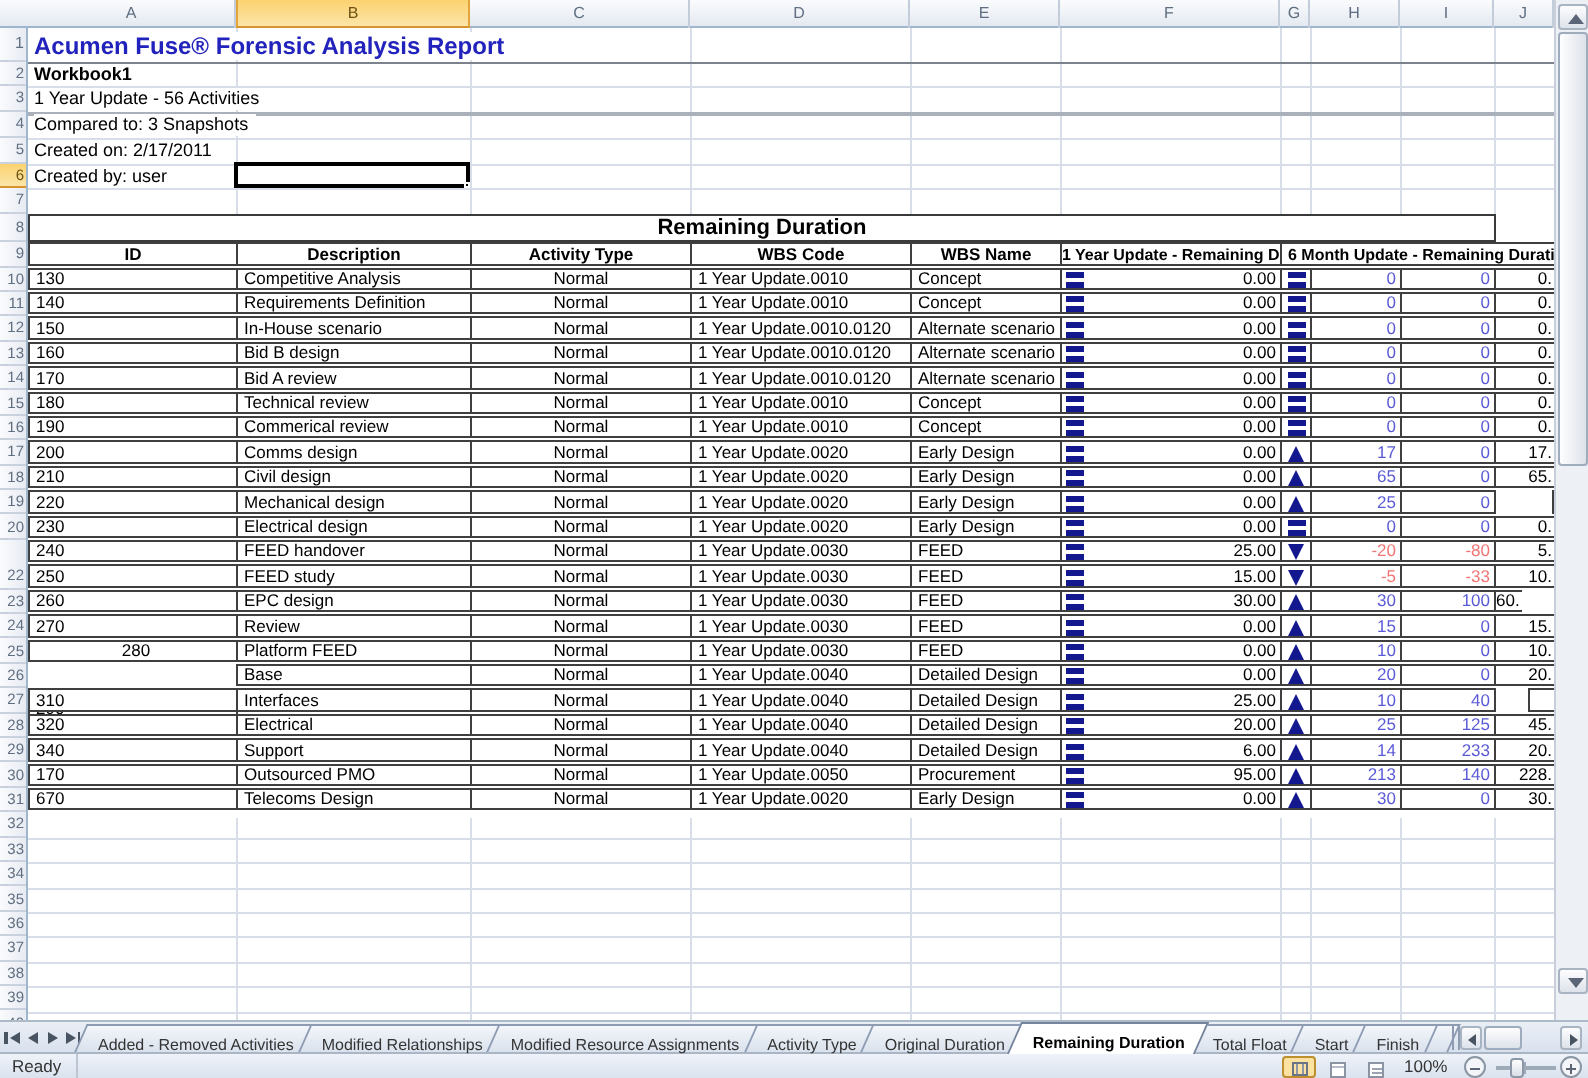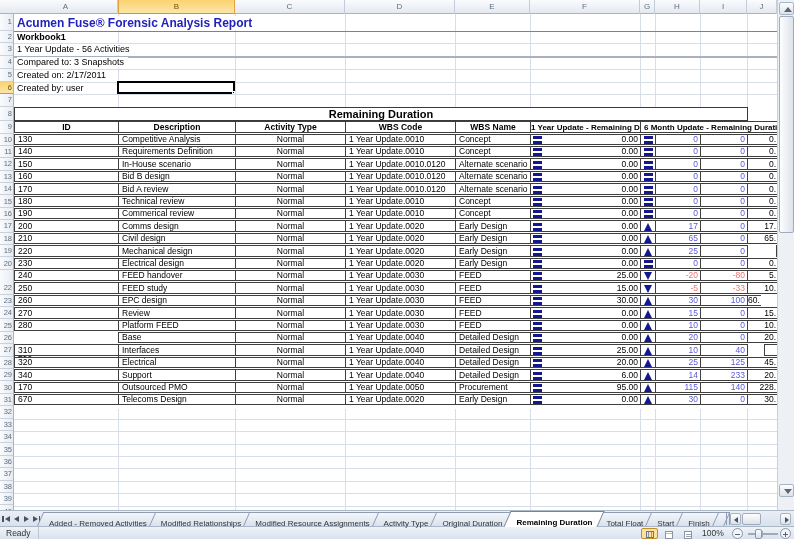--- a/index.html
+++ b/index.html
@@ -467,21 +467,21 @@
             <div class="tcell left" style="left: 441px; width: 76px;">FEED</div>
             <div class="tcell right" style="left: 516px; width: 111px;">0.00<div class="ic-eq" style="left: 2px; top: 1.5px;"></div></div>
             <div class="tcell " style="left: 626px; width: 16px;">
               <div class="ic-up" style="left: 2.5px; top: 1.5px;"></div>
             </div>
             <div class="tcell right val-blue" style="left: 641px; width: 46px;">15</div>
             <div class="tcell right val-blue" style="left: 686px; width: 48px;">0</div>
             <div class="tcell right noright" style="left: 733px; width: 31px;">15.</div>
           </div>
           <div class="trow" style="top: 212.5px; height: 11.6px;">
-            <div class="tcell left" style="left: 0px; width: 105px;">280</div>
+            <div class="tcell left" style="left: 0px; width: 105px; text-align: center;">280</div>
             <div class="tcell left" style="left: 104px; width: 118px;">Platform FEED</div>
             <div class="tcell center" style="left: 221px; width: 111px;">Normal</div>
             <div class="tcell left" style="left: 331px; width: 111px;">1 Year Update.0030</div>
             <div class="tcell left" style="left: 441px; width: 76px;">FEED</div>
             <div class="tcell right" style="left: 516px; width: 111px;">0.00<div class="ic-eq" style="left: 2px; top: 1.5px;"></div></div>
             <div class="tcell " style="left: 626px; width: 16px;">
               <div class="ic-up" style="left: 2.5px; top: 1.5px;"></div>
             </div>
             <div class="tcell right val-blue" style="left: 641px; width: 46px;">10</div>
             <div class="tcell right val-blue" style="left: 686px; width: 48px;">0</div>
@@ -546,21 +546,21 @@
           <div class="trow" style="top: 274.5px; height: 11.6px;">
             <div class="tcell left" style="left: 0px; width: 105px;">170</div>
             <div class="tcell left" style="left: 104px; width: 118px;">Outsourced PMO</div>
             <div class="tcell center" style="left: 221px; width: 111px;">Normal</div>
             <div class="tcell left" style="left: 331px; width: 111px;">1 Year Update.0050</div>
             <div class="tcell left" style="left: 441px; width: 76px;">Procurement</div>
             <div class="tcell right" style="left: 516px; width: 111px;">95.00<div class="ic-eq" style="left: 2px; top: 1.5px;"></div></div>
             <div class="tcell " style="left: 626px; width: 16px;">
               <div class="ic-up" style="left: 2.5px; top: 1.5px;"></div>
             </div>
-            <div class="tcell right val-blue" style="left: 641px; width: 46px;">115</div>
+            <div class="tcell right val-blue" style="left: 641px; width: 46px;">213</div>
             <div class="tcell right val-blue" style="left: 686px; width: 48px;">140</div>
             <div class="tcell right noright" style="left: 733px; width: 31px;">228.</div>
           </div>
           <div class="trow" style="top: 286.9px; height: 11.6px;">
             <div class="tcell left" style="left: 0px; width: 105px;">670</div>
             <div class="tcell left" style="left: 104px; width: 118px;">Telecoms Design</div>
             <div class="tcell center" style="left: 221px; width: 111px;">Normal</div>
             <div class="tcell left" style="left: 331px; width: 111px;">1 Year Update.0020</div>
             <div class="tcell left" style="left: 441px; width: 76px;">Early Design</div>
             <div class="tcell right" style="left: 516px; width: 111px;">0.00<div class="ic-eq" style="left: 2px; top: 1.5px;"></div></div>

